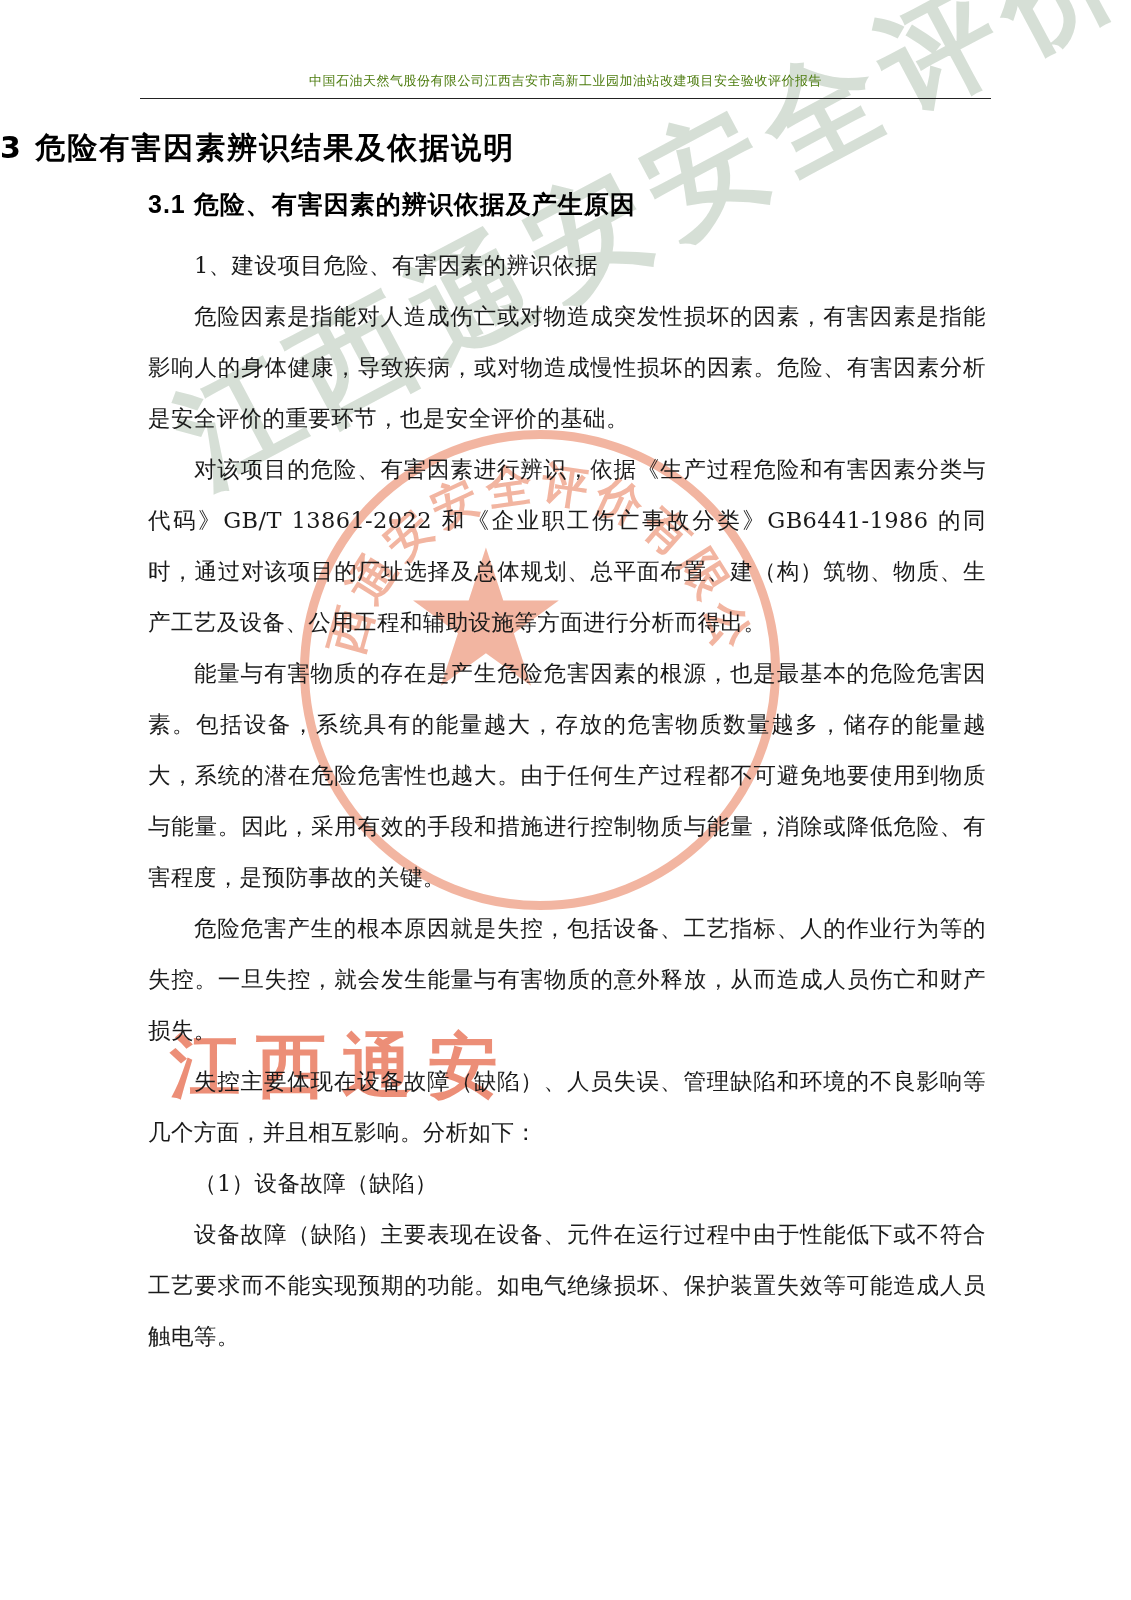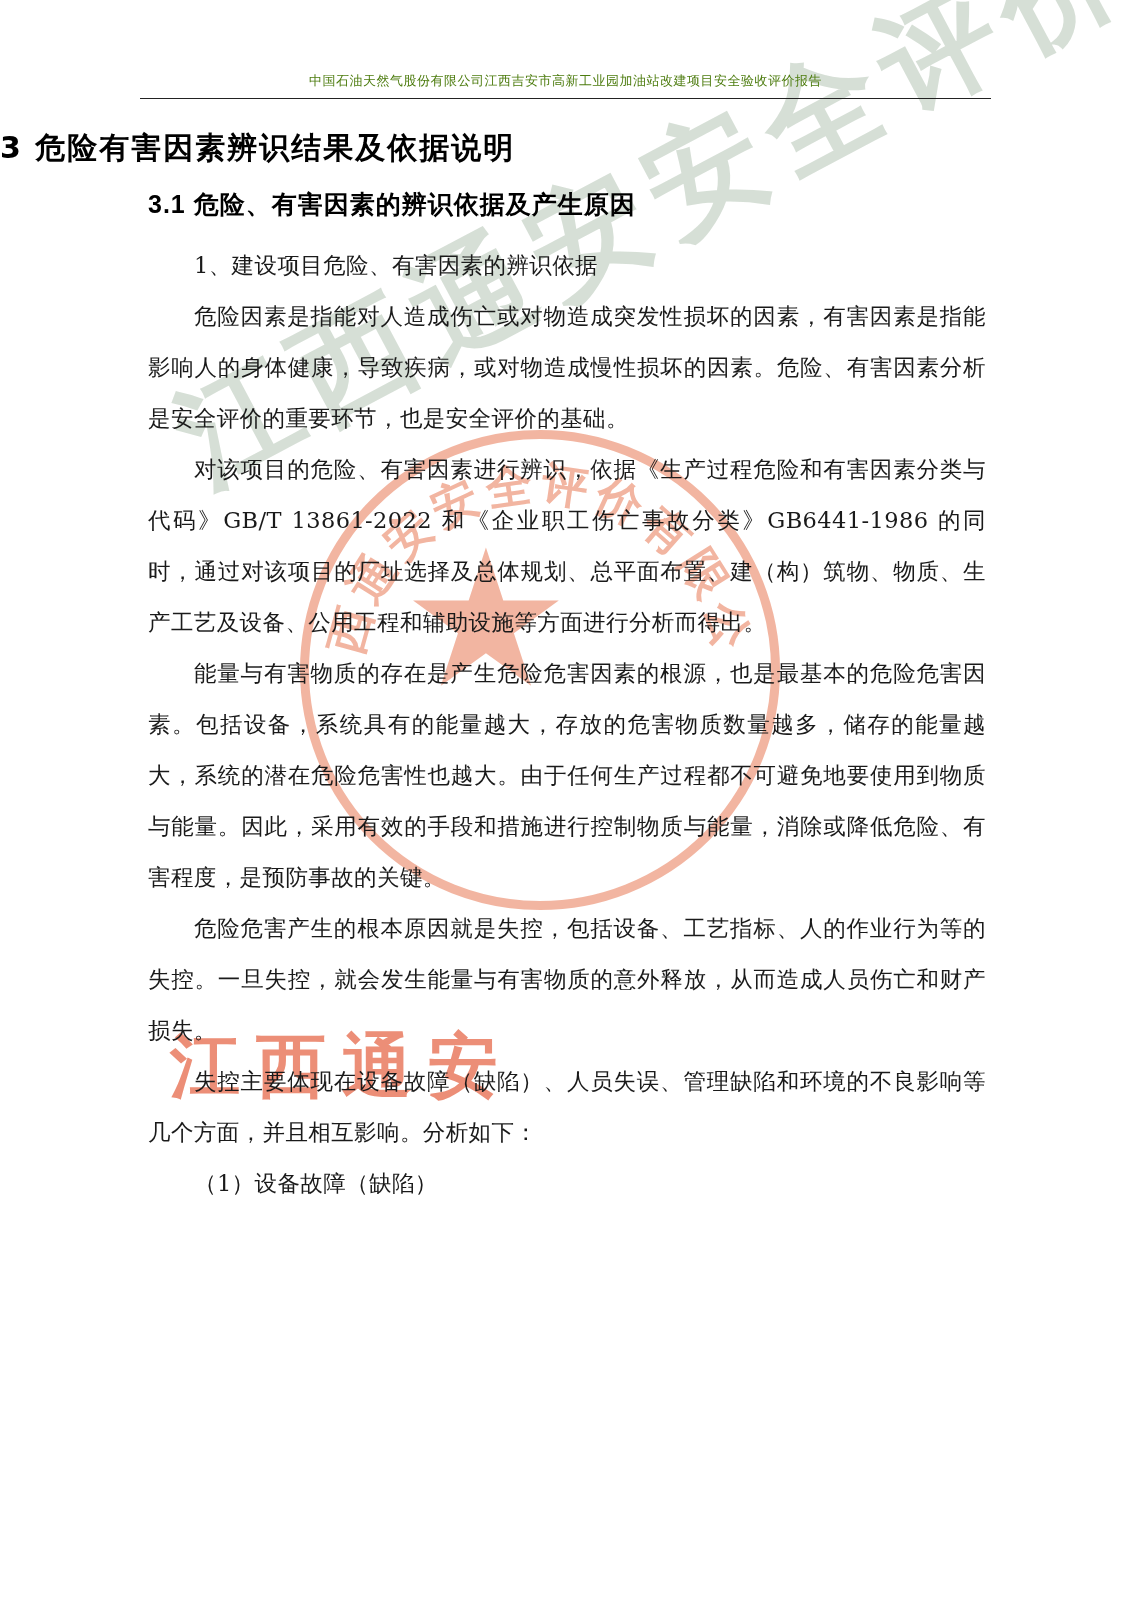--- a/index.html
+++ b/index.html
@@ -180,16 +180,17 @@
     <div class="sec-title">3.1 危险、有害因素的辨识依据及产生原因</div>
 
     <div class="body">
       <p class="para">1、建设项目危险、有害因素的辨识依据</p>
       <p class="para">危险因素是指能对人造成伤亡或对物造成突发性损坏的因素，有害因素是指能影响人的身体健康，导致疾病，或对物造成慢性损坏的因素。危险、有害因素分析是安全评价的重要环节，也是安全评价的基础。</p>
       <p class="para">对该项目的危险、有害因素进行辨识，依据《生产过程危险和有害因素分类与代码》GB/T 13861-2022 和《企业职工伤亡事故分类》GB6441-1986 的同时，通过对该项目的厂址选择及总体规划、总平面布置、建（构）筑物、物质、生产工艺及设备、公用工程和辅助设施等方面进行分析而得出。</p>
       <p class="para">能量与有害物质的存在是产生危险危害因素的根源，也是最基本的危险危害因素。包括设备，系统具有的能量越大，存放的危害物质数量越多，储存的能量越大，系统的潜在危险危害性也越大。由于任何生产过程都不可避免地要使用到物质与能量。因此，采用有效的手段和措施进行控制物质与能量，消除或降低危险、有害程度，是预防事故的关键。</p>
       <p class="para">危险危害产生的根本原因就是失控，包括设备、工艺指标、人的作业行为等的失控。一旦失控，就会发生能量与有害物质的意外释放，从而造成人员伤亡和财产损失。</p>
       <p class="para">失控主要体现在设备故障（缺陷）、人员失误、管理缺陷和环境的不良影响等几个方面，并且相互影响。分析如下：</p>
       <p class="para">（1）设备故障（缺陷）</p>
+      <p class="para">设备故障（缺陷）主要表现在设备、元件在运行过程中由于性能低下或不符合工艺要求而不能实现预期的功能。如电气绝缘损坏、保护装置失效等可能造成人员触电等。</p>
     </div>
 
   </div>
 </div>
 
 </body></html>

